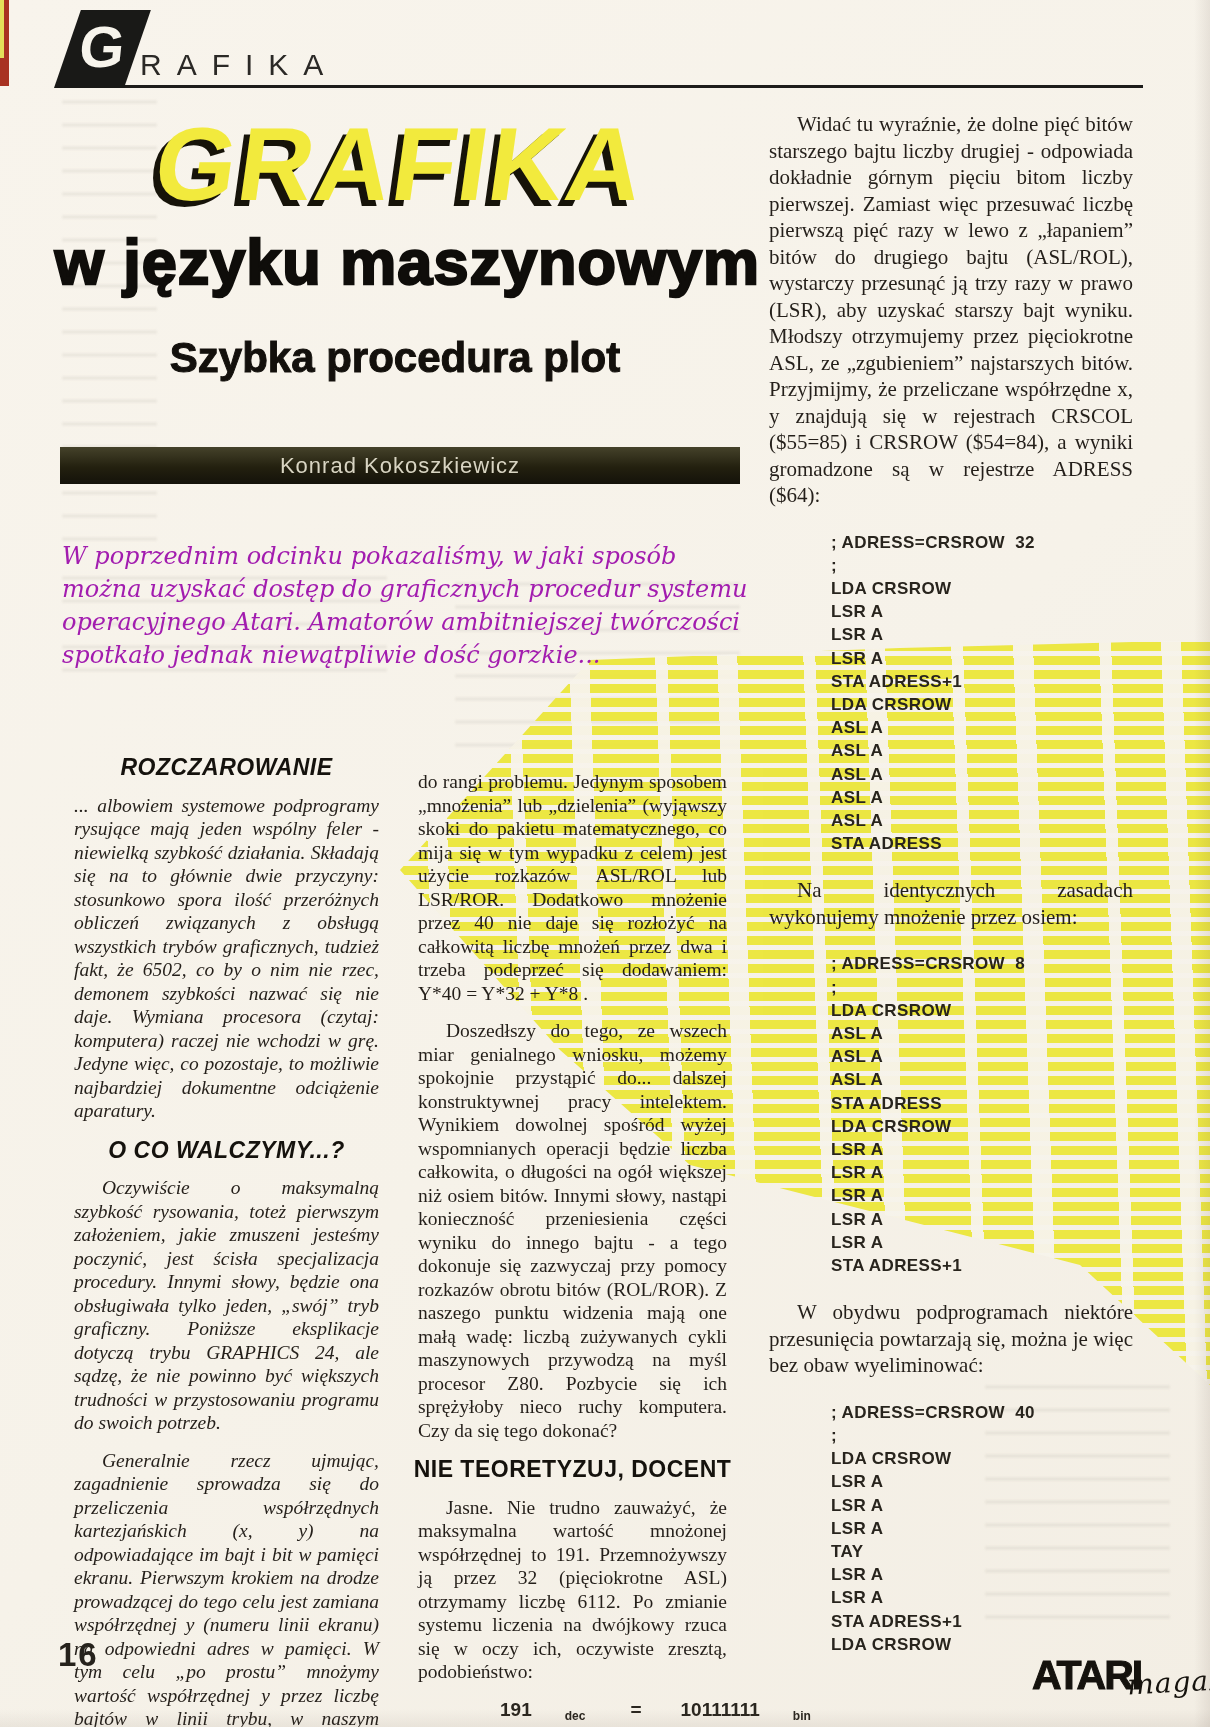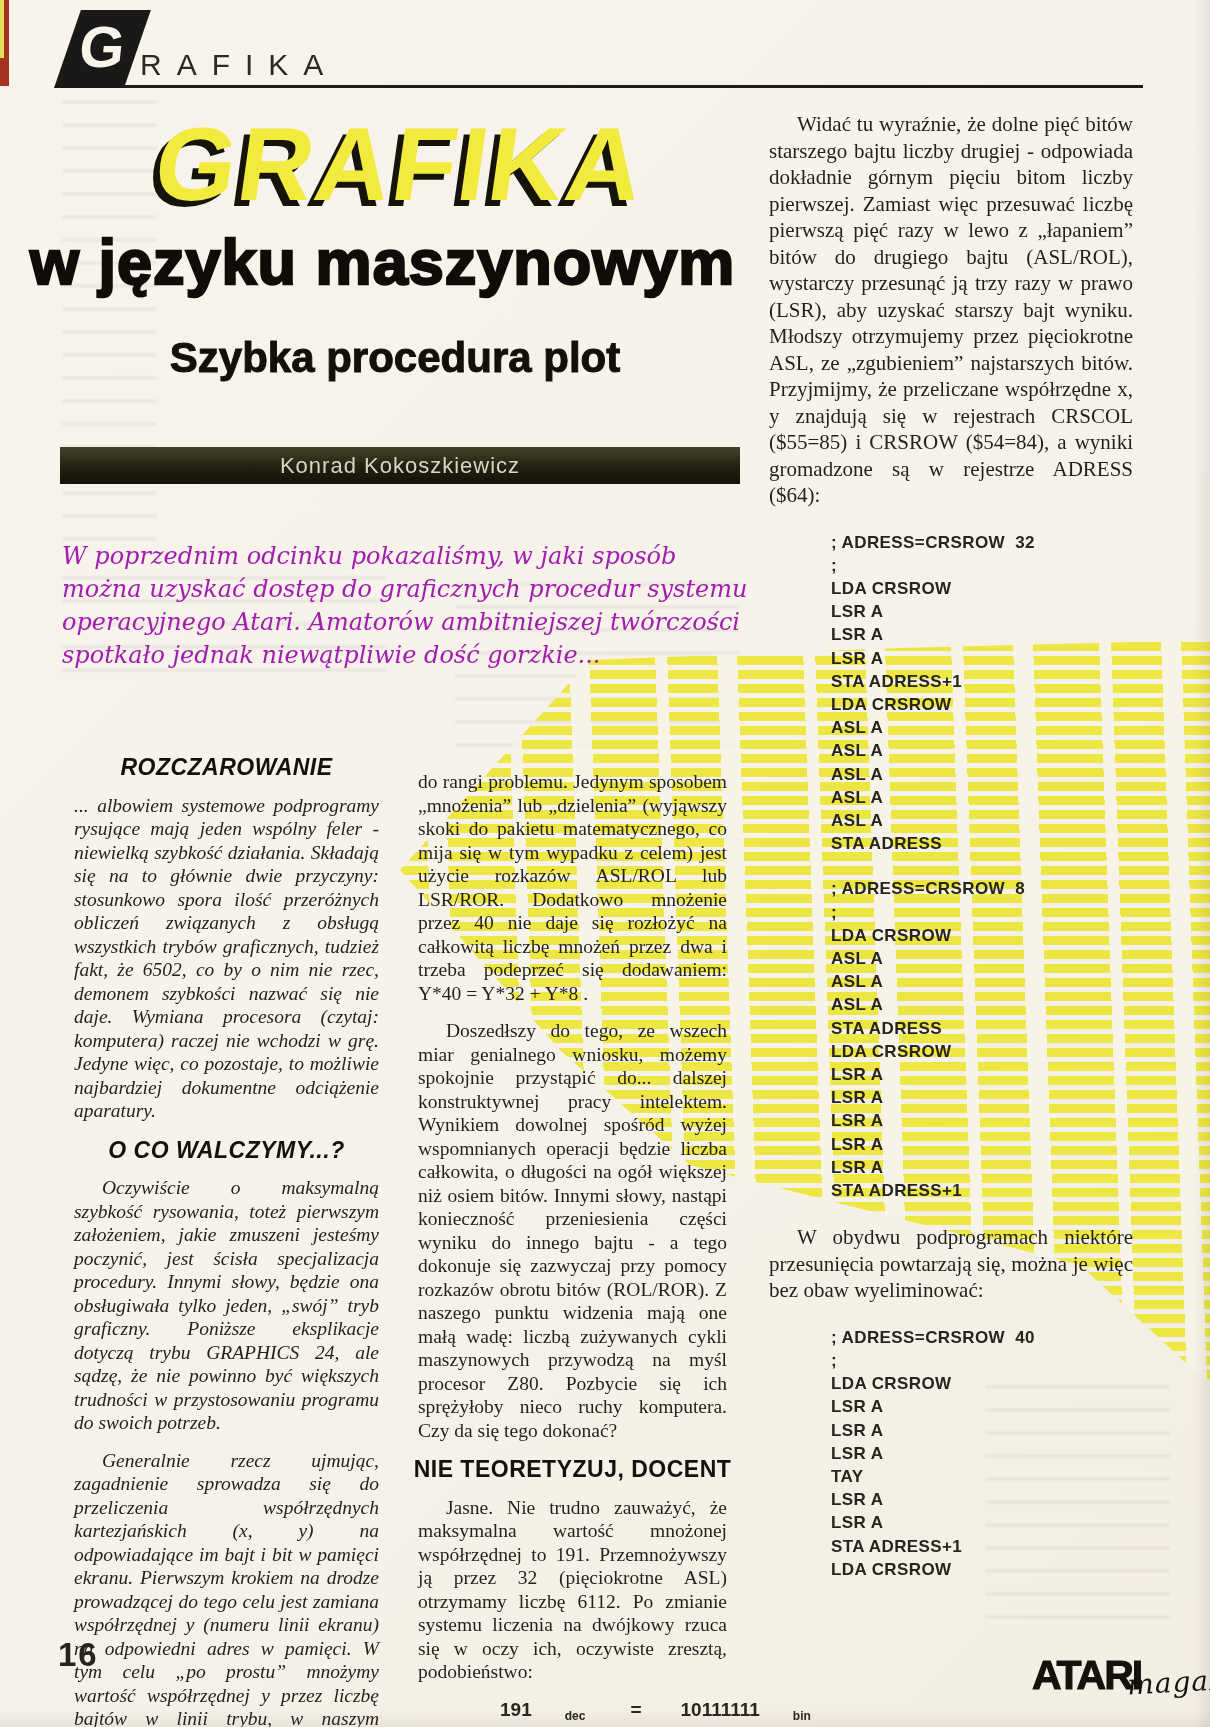--- a/index.html
+++ b/index.html
@@ -32,21 +32,21 @@
   .header-rule{left:115px;top:85px;width:1028px;height:3px;background:#1d1c1a;}
 
   
   .main-title{
     left:60px;top:112px;width:680px;text-align:center;
     font-family:"Liberation Sans",sans-serif;font-weight:bold;font-size:104px;
     color:#f2ea3d;transform:skewX(-8deg);letter-spacing:2px;line-height:1;
     text-shadow:-6px 6px 0 #161309;z-index:2;
   }
   .sub-title{
-    left:30px;top:226px;width:730px;text-align:left;
+    left:30px;top:226px;width:730px;text-align:right;
     font-family:"Liberation Sans",sans-serif;font-weight:bold;font-size:63px;
     color:#0f0d0a;-webkit-text-stroke:2.4px #0f0d0a;letter-spacing:1px;z-index:2;
   }
   .kicker{
     left:30px;top:334px;width:730px;text-align:center;
     font-family:"Liberation Sans",sans-serif;font-weight:bold;font-size:42px;
     color:#13100c;-webkit-text-stroke:1px #13100c;z-index:2;
   }
   .author-bar{
     left:60px;top:447px;width:680px;height:37px;
@@ -182,20 +182,21 @@
       <span class="f-eq" data-name="formula-equals">=</span>
       <span class="f-bin" data-name="formula-bin-value">13844 11100000</span>
       <span class="f-sub" data-name="formula-bin-label">bin</span>
     </div>
   </div>
 </div>
 
 <div class="abs col col-right" data-name="column-right">
   <p class="indent" data-name="paragraph">Widać tu wyraźnie, że dolne pięć bitów starszego bajtu liczby drugiej - odpowiada dokładnie górnym pięciu bitom liczby pierwszej. Zamiast więc przesuwać liczbę pierwszą pięć razy w lewo z „łapaniem” bitów do drugiego bajtu (ASL/ROL), wystarczy przesunąć ją trzy razy w prawo (LSR), aby uzyskać starszy bajt wyniku. Młodszy otrzymujemy przez pięciokrotne ASL, ze „zgubieniem” najstarszych bitów. Przyjmijmy, że przeliczane współrzędne x, y znajdują się w rejestrach CRSCOL ($55=85) i CRSROW ($54=84), a wyniki gromadzone są w rejestrze ADRESS ($64):</p>
   <div class="code" data-name="asm-listing-1"><div data-name="code-line">; ADRESS=CRSROW  32</div><div data-name="code-line">;</div><div data-name="code-line">LDA CRSROW</div><div data-name="code-line">LSR A</div><div data-name="code-line">LSR A</div><div data-name="code-line">LSR A</div><div data-name="code-line">STA ADRESS+1</div><div data-name="code-line">LDA CRSROW</div><div data-name="code-line">ASL A</div><div data-name="code-line">ASL A</div><div data-name="code-line">ASL A</div><div data-name="code-line">ASL A</div><div data-name="code-line">ASL A</div><div data-name="code-line">STA ADRESS</div></div>
+  <p class="indent" data-name="paragraph">Na identycznych zasadach wykonujemy mnożenie przez osiem:</p>
   <div class="code" data-name="asm-listing-2"><div data-name="code-line">; ADRESS=CRSROW  8</div><div data-name="code-line">;</div><div data-name="code-line">LDA CRSROW</div><div data-name="code-line">ASL A</div><div data-name="code-line">ASL A</div><div data-name="code-line">ASL A</div><div data-name="code-line">STA ADRESS</div><div data-name="code-line">LDA CRSROW</div><div data-name="code-line">LSR A</div><div data-name="code-line">LSR A</div><div data-name="code-line">LSR A</div><div data-name="code-line">LSR A</div><div data-name="code-line">LSR A</div><div data-name="code-line">STA ADRESS+1</div></div>
   <p class="indent" data-name="paragraph">W obydwu podprogramach niektóre przesunięcia powtarzają się, można je więc bez obaw wyeliminować:</p>
   <div class="code" data-name="asm-listing-3"><div data-name="code-line">; ADRESS=CRSROW  40</div><div data-name="code-line">;</div><div data-name="code-line">LDA CRSROW</div><div data-name="code-line">LSR A</div><div data-name="code-line">LSR A</div><div data-name="code-line">LSR A</div><div data-name="code-line">TAY</div><div data-name="code-line">LSR A</div><div data-name="code-line">LSR A</div><div data-name="code-line">STA ADRESS+1</div><div data-name="code-line">LDA CRSROW</div></div>
 </div>
 
 <div class="abs page-number" data-name="page-number">16</div>
 <div class="abs mag-logo" data-name="magazine-logo">
   <span class="atari" data-name="magazine-logo-atari">ATARI</span><span class="magazyn" data-name="magazine-logo-magazyn">magazyn</span>
 </div>
 

